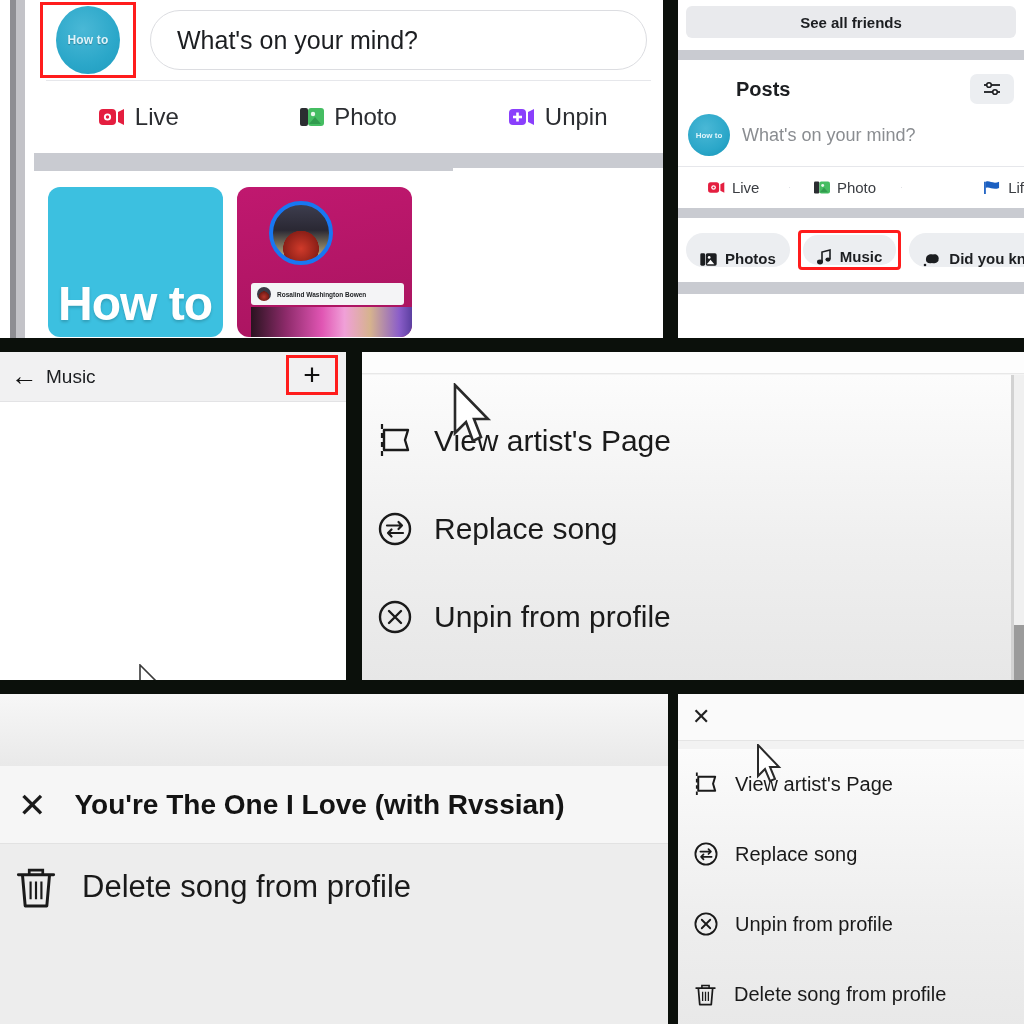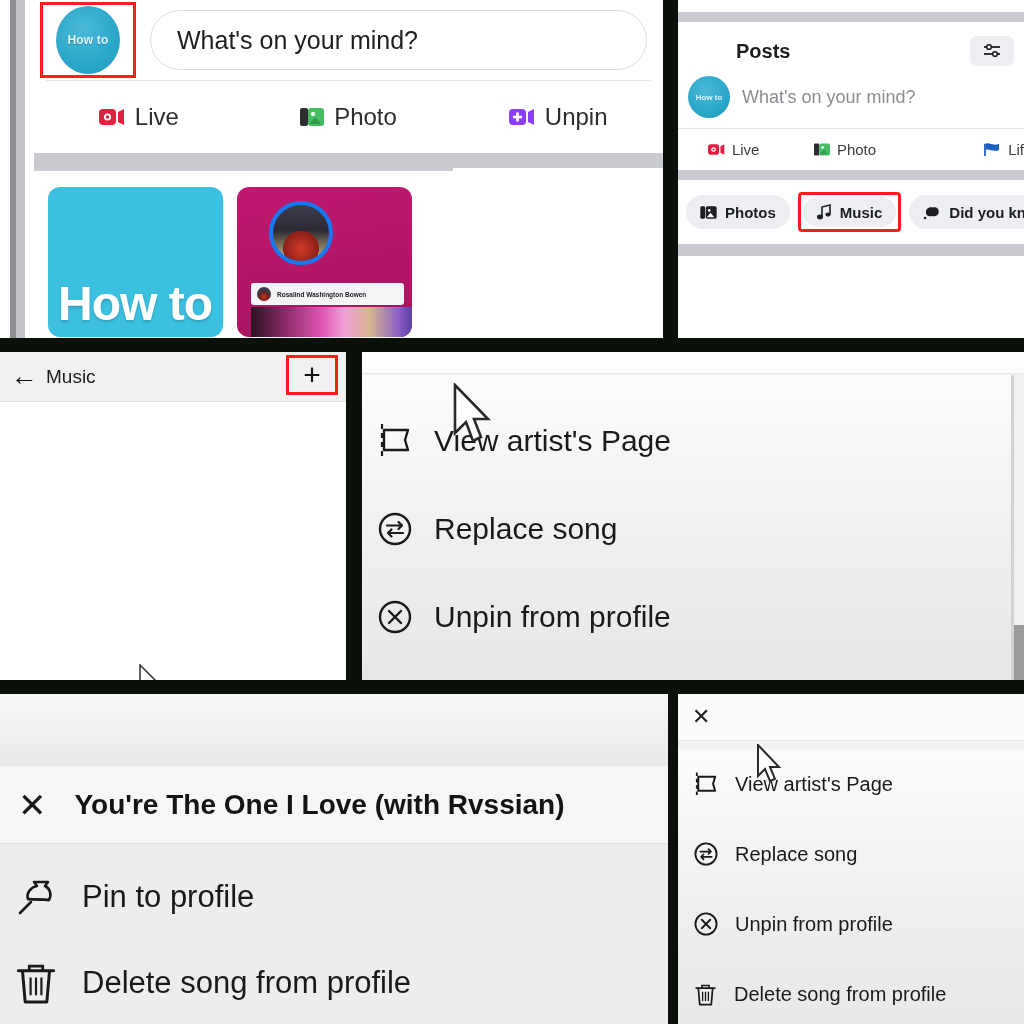--- a/index.html
+++ b/index.html
@@ -100,21 +100,21 @@
     width:42px; height:42px; border-radius:50%; flex:0 0 auto;
     background:radial-gradient(circle at 42% 35%, #4ab8d6 0%, #2ba7c9 60%, #1593b6 100%);
     display:flex; align-items:center; justify-content:center; color:#dff3fa; font-size:8px; font-weight:700;
   }
   .tr-mind { font-size:18px; color:#8a8d91; }
   .tr-actionbar { display:flex; align-items:center; height:42px; border-top:1px solid #e6e7eb; }
   .tr-action { flex:1; display:flex; align-items:center; justify-content:center; gap:7px; font-size:15px; color:#3a3d42; position:relative; white-space:nowrap; }
   .tr-action + .tr-action:before { content:""; position:absolute; left:0; top:8px; bottom:8px; width:1px; background:#e2e3e7; }
   .tr-action.clipped { justify-content:flex-end; padding-left:12px; }
   .tr-chips { display:flex; align-items:center; gap:8px; padding:12px 8px; background:#fff; }
-  .chip { height:34px; border-radius:17px; background:#eceef1; display:flex; align-items:center; gap:8px; padding:0 14px; font-size:15px; font-weight:700; color:#1c1e21; white-space:nowrap; flex:0 0 auto; }
+  .chip { height:34px; border-radius:17px; background:#eceef1; display:flex; align-items:flex-end; gap:8px; padding:0 14px; font-size:15px; font-weight:700; color:#1c1e21; white-space:nowrap; flex:0 0 auto; }
   .chip-hl { border:3px solid #ff1c1c; border-radius:4px; padding:2px; flex:0 0 auto; }
   .chip-hl .chip { height:30px; }
   .tr-bottombar { height:12px; background:#c9cbd1; }
 
   
   #panel-ml { left:0; top:352px; width:346px; height:328px; background:#fff; }
   .ml-header { height:50px; background:#f1f1f2; display:flex; align-items:center; padding:0 6px; position:relative; border-bottom:1px solid #e3e3e5; }
   .ml-back { font-size:27px; color:#111; width:36px; text-align:center; line-height:1; }
   .ml-title { font-size:19px; color:#1c1e21; margin-left:4px; }
   .ml-plus-hl { position:absolute; right:8px; top:3px; width:52px; height:40px; border:3px solid #ff1c1c; display:flex; align-items:center; justify-content:center; }
@@ -229,20 +229,23 @@
             <span class="nm">Rosalind Washington Bowen</span>
           </div>
           <div class="photo-strip"></div>
         </div>
       </div>
       <div class="tl-rightfill"></div>
     </div>
   </div>
 
   <div class="panel" id="panel-tr">
+    <div class="tr-seeall">
+      <span>See all friends</span>
+    </div>
     <div class="tr-white-gap"></div>
     <div class="tr-sep"></div>
 
     <div class="tr-block">
       <div class="tr-posts-row">
         <div class="tr-posts-title">Posts</div>
         <div class="tr-filter-btn">
           <span>
             <svg width="20" height="16" viewBox="0 0 20 16">
               <line x1="2" y1="4" x2="18" y2="4" stroke="#1c1e21" stroke-width="1.8"></line>
@@ -399,30 +402,20 @@
     <div class="mr-scrollthumb"></div>
     <div class="mr-rightedge"></div>
   </div>
 
   <div class="panel" id="panel-bl">
     <div class="bl-top"></div>
     <div class="bl-titlerow">
       <span class="bl-x">✕</span>
       <span class="bl-title">You're The One I Love (with Rvssian)</span>
     </div>
-    <div class="bl-item" style="margin-top:10px;">
-      <span class="ico">
-        <svg width="44" height="44" viewBox="0 0 44 44">
-          <path d="M6 38 L17 27" stroke="#1a1a1a" stroke-width="2.6" stroke-linecap="round"></path>
-          <path d="M14 24 C12 18, 17 12, 23 11 L20 7 L34 7 L31 11 C36 13, 38 20, 35 25 Z" fill="none" stroke="#1a1a1a" stroke-width="2.6" stroke-linejoin="round"></path>
-          <path d="M14 24 L35 25" stroke="#1a1a1a" stroke-width="2.4"></path>
-        </svg>
-      </span>
-      <span>Pin to profile</span>
-    </div>
     <div class="bl-item">
       <span class="ico">
         <svg width="44" height="46" viewBox="0 0 32 34">
           <path d="M3 8 L29 8" stroke="#1a1a1a" stroke-width="2.2" stroke-linecap="round"></path>
           <path d="M11 8 L11 4.5 L21 4.5 L21 8" fill="none" stroke="#1a1a1a" stroke-width="2"></path>
           <path d="M6 8 L8 31 L24 31 L26 8" fill="none" stroke="#1a1a1a" stroke-width="2.2" stroke-linejoin="round"></path>
           <path d="M12 13 L12 26 M16 13 L16 26 M20 13 L20 26" stroke="#1a1a1a" stroke-width="1.6"></path>
         </svg>
       </span>
       <span>Delete song from profile</span>

